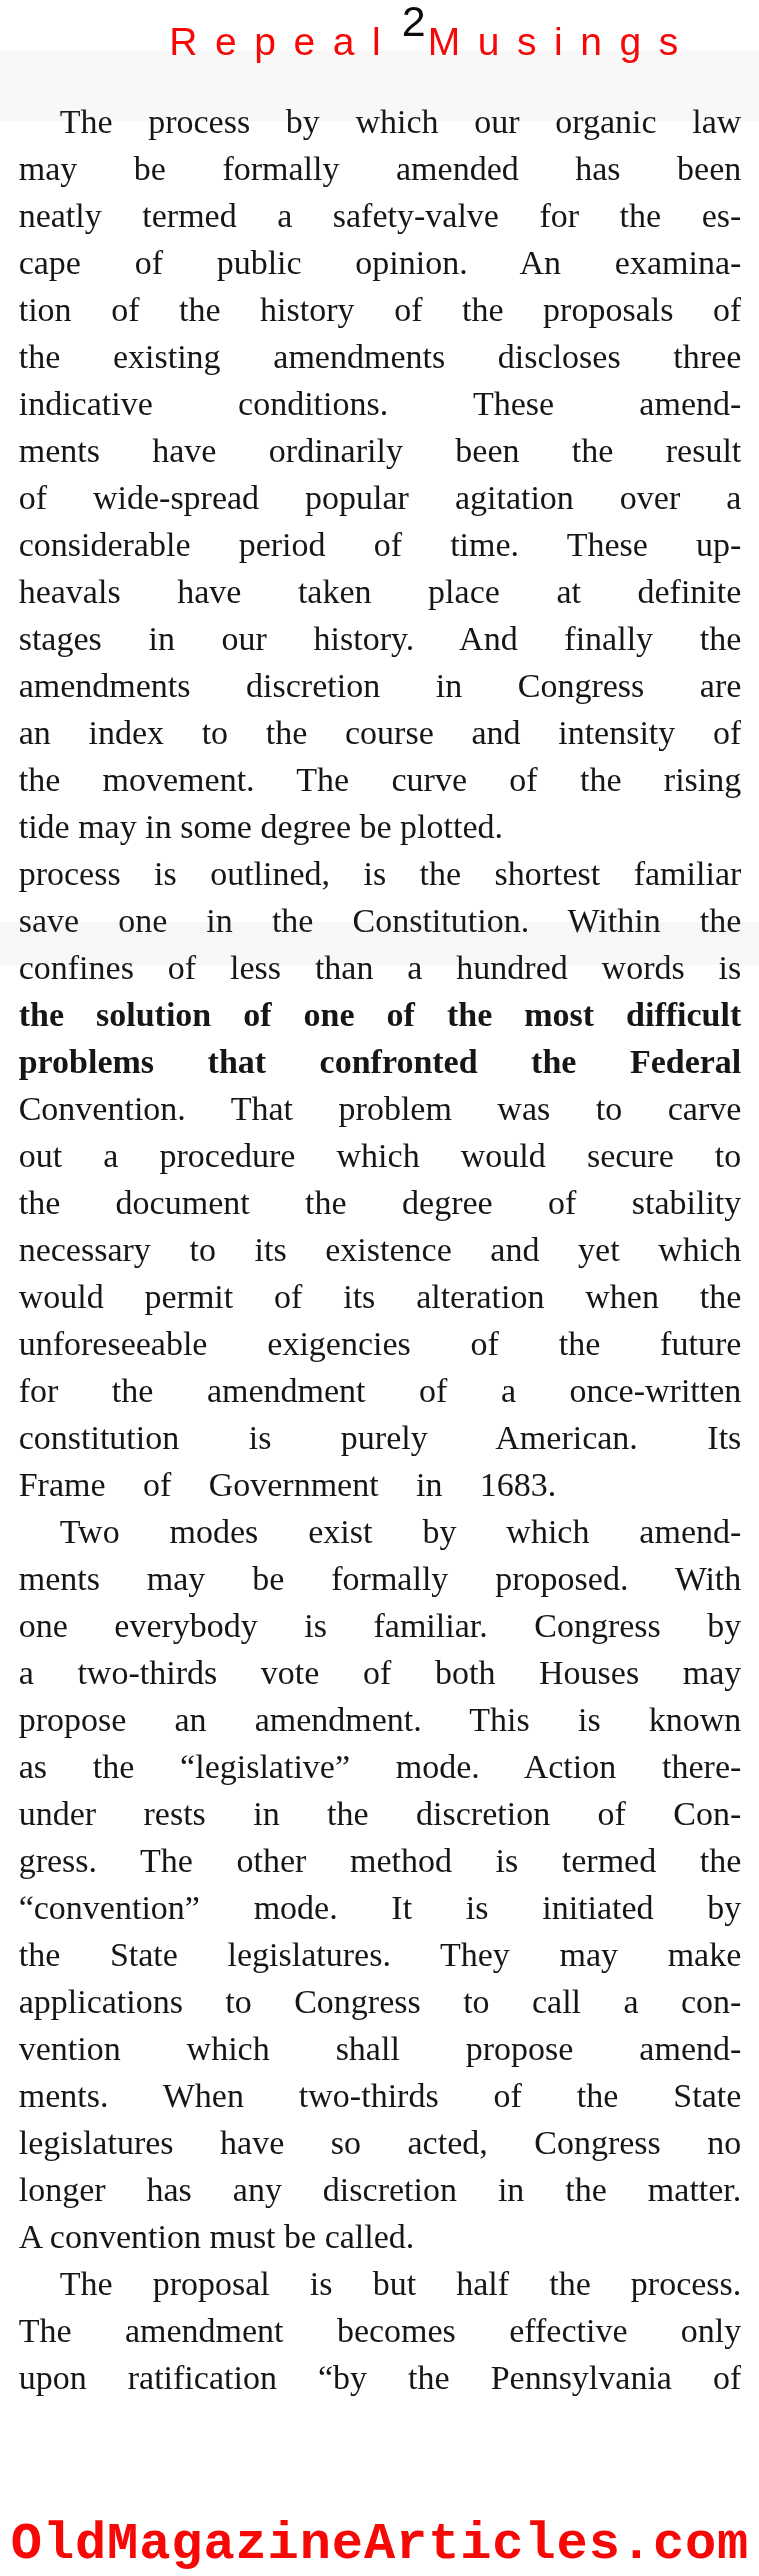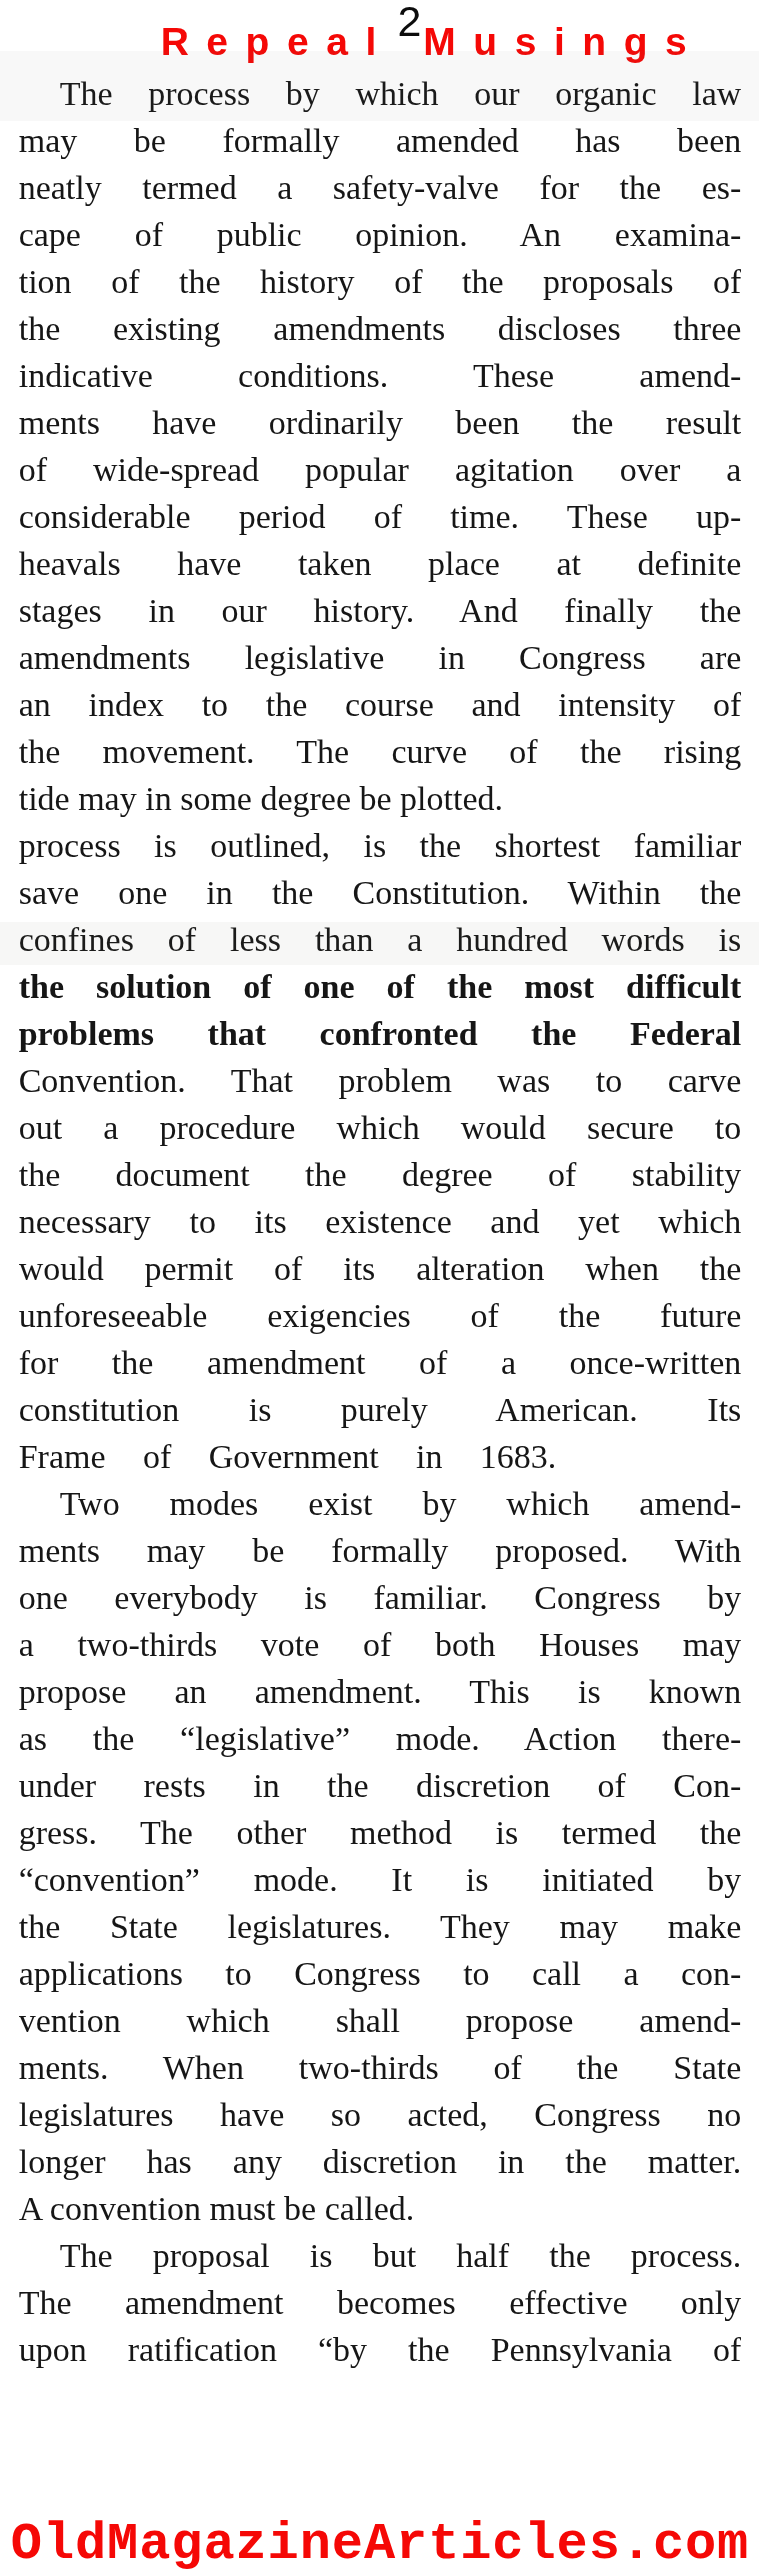--- a/index.html
+++ b/index.html
@@ -24,36 +24,37 @@
     text-align: center;
     padding-left: 105px;
     white-space: nowrap;
     font-family: "Liberation Sans", sans-serif;
     line-height: 43px;
   }
   .t-word {
     color: var(--accent, #f50806);
     font-size: 39px;
     letter-spacing: 0.45em;
-    font-weight: 700;
+    font-weight: 400;
   }
   .t-num {
     display: inline-block;
     color: #0c0c0c;
     font-size: 43px;
     letter-spacing: normal;
     transform: translateY(-18.7px);
     margin: 0 1.9px 0 3.7px;
     font-weight: 500;
     vertical-align: baseline;
   }
 
   
   .article-body {
     padding: 1.9px 18.7px 0 18.7px;
+    margin-top: 28px;
   }
   .line {
     font-size: 34px;
     line-height: 47px;
     height: 47px;
     overflow: hidden;
     text-align: justify;
     text-align-last: justify;
   }
   .line.indent { padding-left: 41px; }
@@ -98,21 +99,21 @@
         <div class="line">neatly termed a safety-valve for the es-</div>
         <div class="line">cape of public opinion. An examina-</div>
         <div class="line">tion of the history of the proposals of</div>
         <div class="line">the existing amendments discloses three</div>
         <div class="line">indicative conditions. These amend-</div>
         <div class="line">ments have ordinarily been the result</div>
         <div class="line">of wide-spread popular agitation over a</div>
         <div class="line">considerable period of time. These up-</div>
         <div class="line">heavals have taken place at definite</div>
         <div class="line">stages in our history. And finally the</div>
-        <div class="line">amendments legislative in Congress are</div>
+        <div class="line">amendments discretion in Congress are</div>
         <div class="line">an index to the course and intensity of</div>
         <div class="line">the movement. The curve of the rising</div>
         <div class="line">tide may in some degree be plotted.</div>
       </div>
       <div class="para">
         <div class="line">process is outlined, is the shortest familiar</div>
         <div class="line">save one in the Constitution. Within the</div>
         <div class="line">confines of less than a hundred words is</div>
         <div class="line">the solution of one of the most difficult</div>
         <div class="line">problems that confronted the Federal</div>

